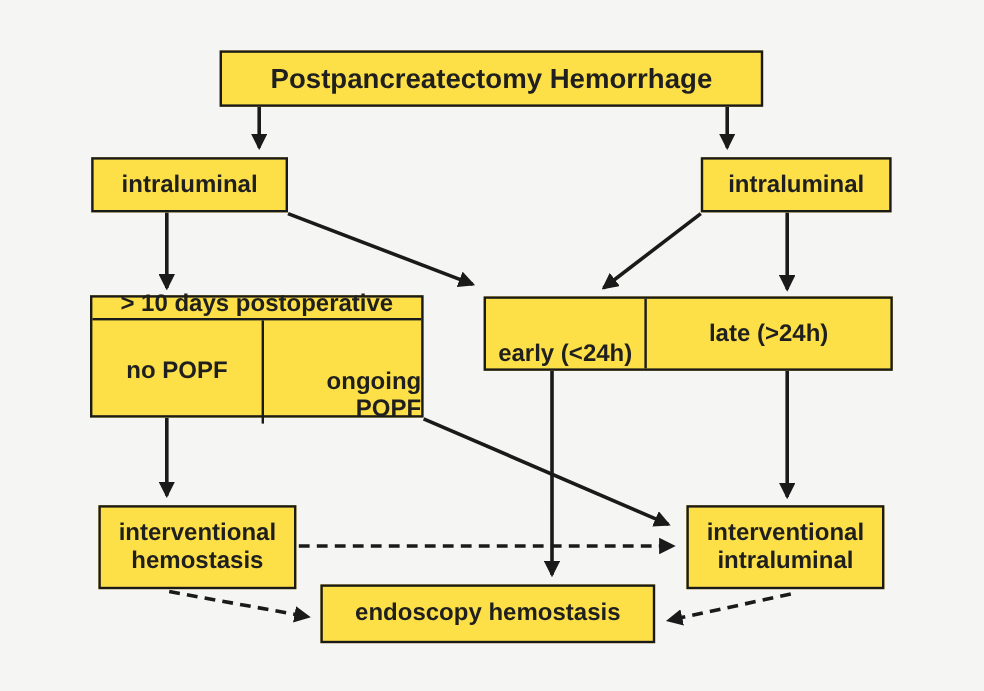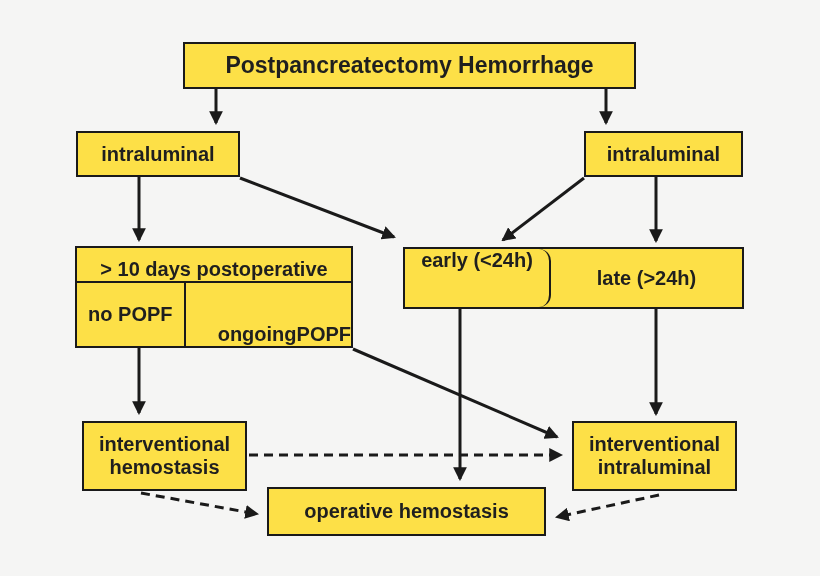--- a/index.html
+++ b/index.html
@@ -36,39 +36,39 @@
     font-weight: bold;
   }
   #n-title { left: 183px; top: 42px; width: 453px; height: 47px; font-size: 23px; }
   #n-intra { left: 76px;  top: 131px; width: 164px; height: 46px; text-align: center; }
   #n-extra { left: 584px; top: 131px; width: 159px; height: 46px; }
 
   #g-postop { left: 75px; top: 246px; width: 278px; height: 102px; padding: 0; }
   #g-postop .hdr {
     box-sizing: border-box; width: 100%; height: 40px;
     border-bottom: 2.5px solid #1a1a1a;
-    display: flex; align-items: flex-end; justify-content: center;
+    display: flex; align-items: center; justify-content: center;
   }
   #g-postop .cells { display: flex; width: 100%; flex: 1; gap: 32px; }
   #g-postop .cell-left {
     box-sizing: border-box; width: 143px;
     border-right: 2.5px solid #1a1a1a;
     display: flex; align-items: center; justify-content: center;
   }
   #g-postop .cell-right {
     flex: 1;
-    display: flex; flex-direction: row; align-items: flex-end; justify-content: center; margin-top: 40px;
+    display: flex; flex-direction: column; align-items: flex-end; justify-content: center; margin-top: 40px;
   }
 
   #g-timing { left: 403px; top: 247px; width: 341px; height: 62px; padding: 0; }
   #g-timing .cells { display: flex; width: 100%; height: 100%; }
   #g-timing .cell-early {
-    box-sizing: border-box; width: 146px;
+    box-sizing: border-box; width: 134px;
     border-right: 2.5px solid #1a1a1a;
-    display: flex; align-items: flex-start; justify-content: center; border-radius: 12px;
+    display: flex; align-items: flex-end; justify-content: center;
   }
   #g-timing .cell-late {
     flex: 1;
     display: flex; align-items: center; justify-content: center;
   }
 
   #n-endo  { left: 82px;  top: 421px; width: 165px; height: 70px; }
   #n-angio { left: 572px; top: 421px; width: 165px; height: 70px; }
   #n-oper  { left: 267px; top: 487px; width: 279px; height: 49px; }
 
@@ -144,16 +144,16 @@
     <span>interventional</span>
     <span>hemostasis</span>
   </div>
 
   <div class="box" id="n-angio">
     <span>interventional</span>
     <span>intraluminal</span>
   </div>
 
   <div class="box" id="n-oper">
-    <span>operative hemostasis</span>
+    <span>endoscopy hemostasis</span>
   </div>
 
 </div>
 
 </body></html>

